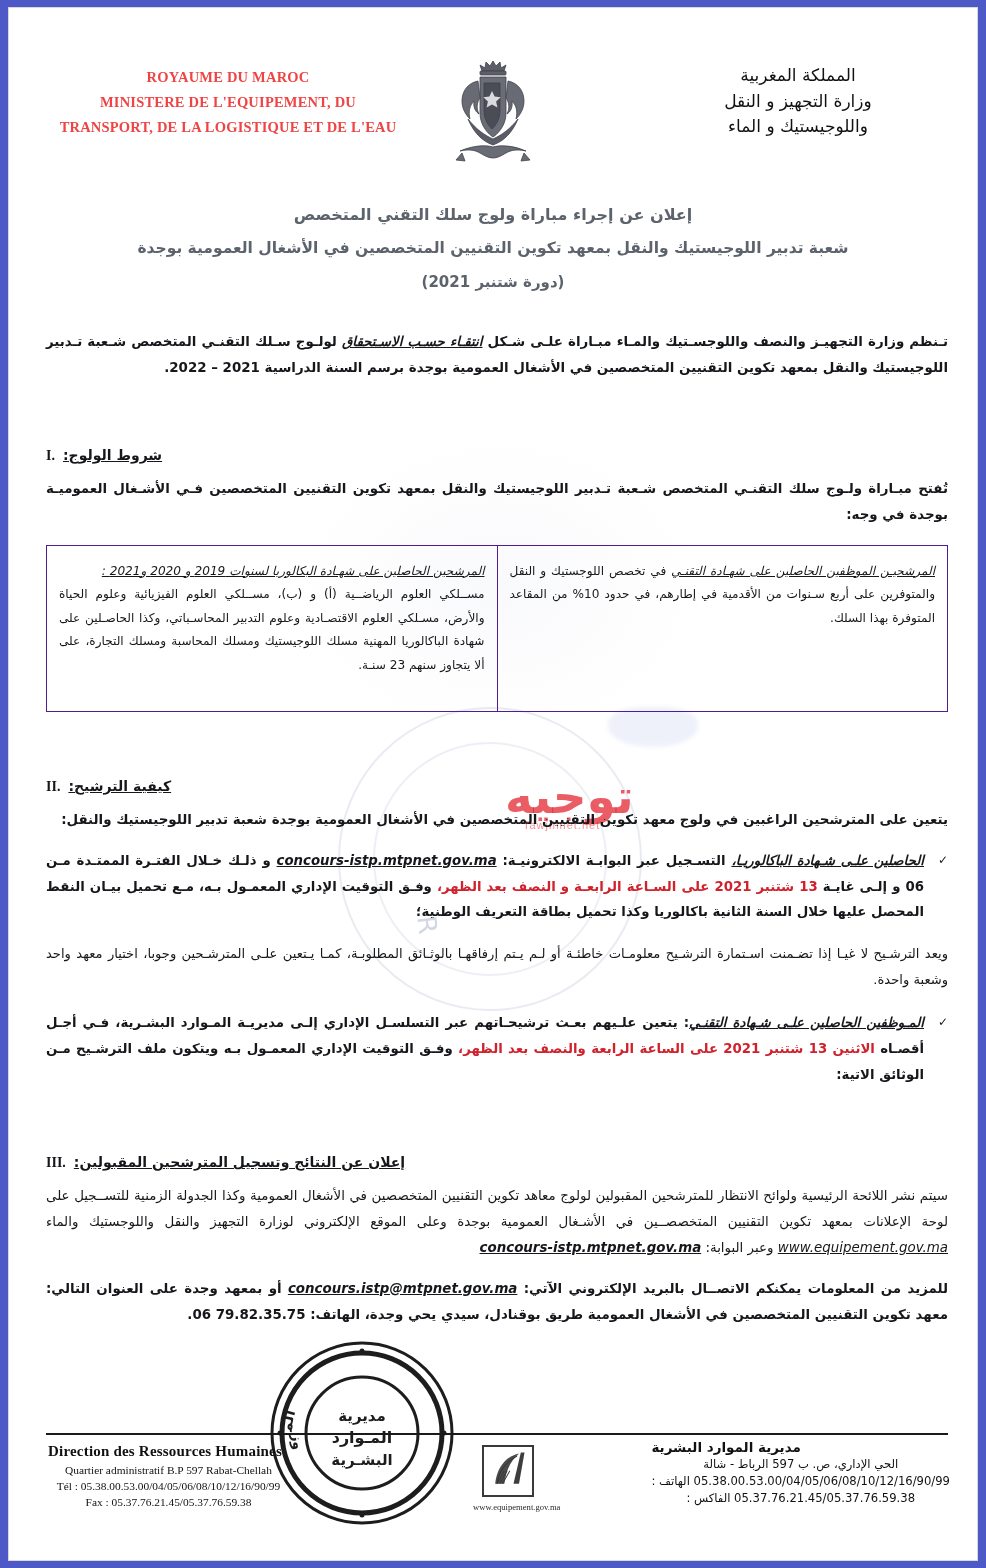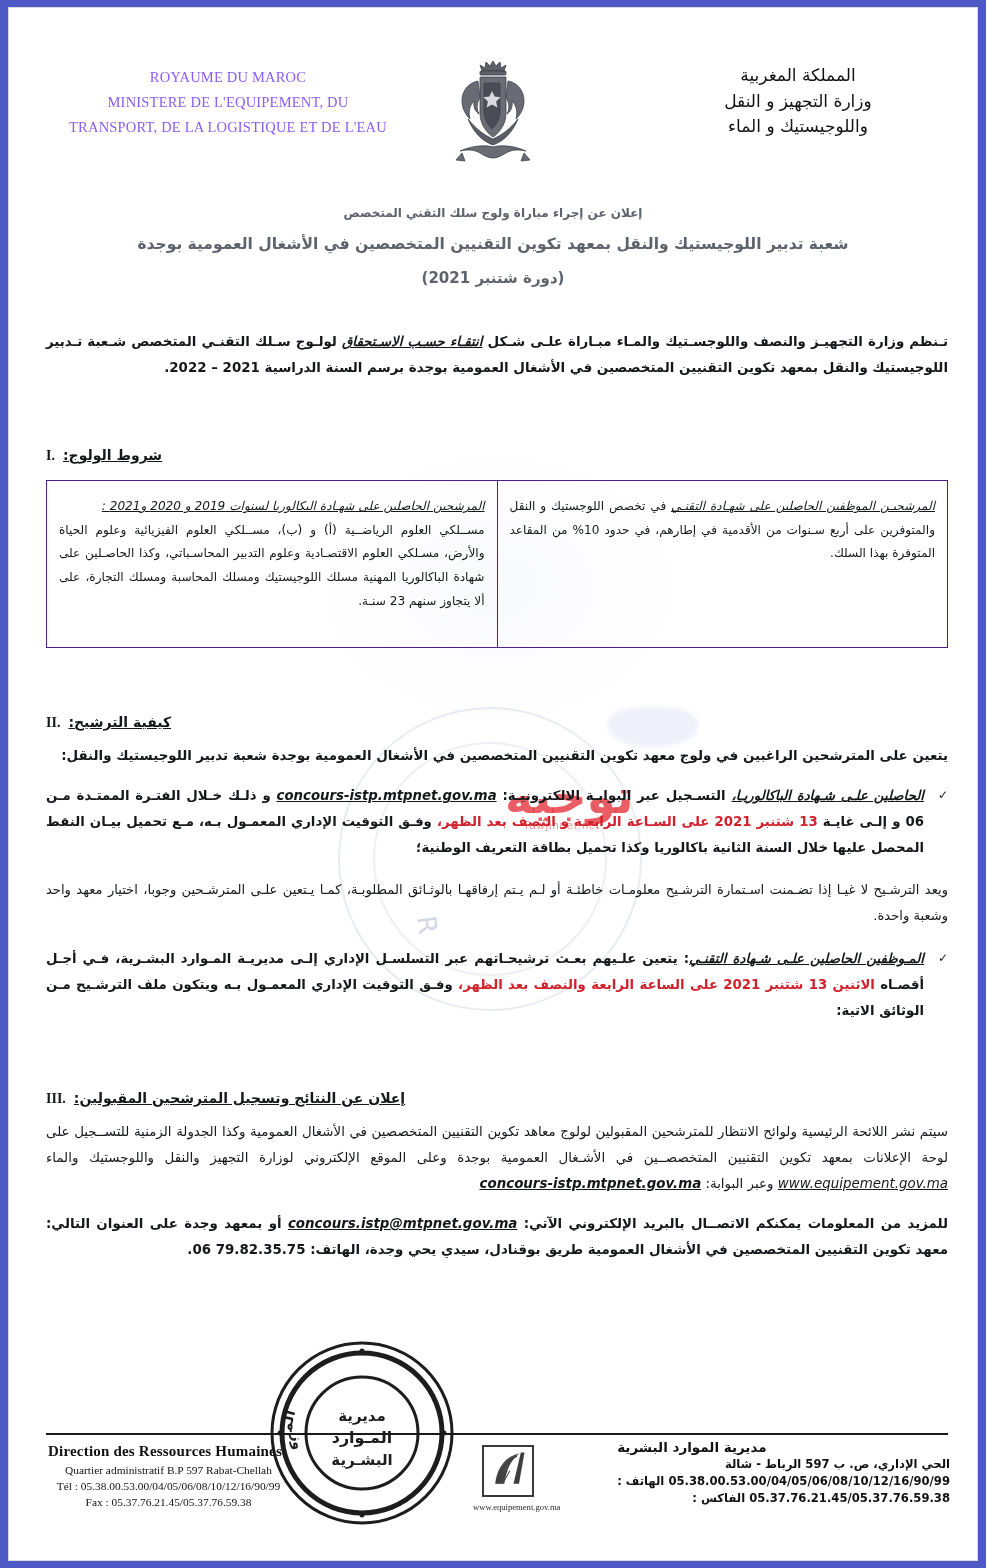--- a/index.html
+++ b/index.html
@@ -108,23 +108,23 @@
   }
   .hdr-fr {
     position: absolute;
     left: 30px;
     top: 10px;
     width: 380px;
     text-align: center;
     direction: ltr;
     font-family: "Liberation Serif", serif;
     font-size: 14.5px;
-    font-weight: normal;
+    font-weight: bold;
     line-height: 1.72;
-    color: #8b5cf6;
+    color: #ef4444;
     letter-spacing: 0.2px;
   }
   .hdr-ar {
     position: absolute;
     right: 20px;
     top: 8px;
     width: 320px;
     text-align: center;
     font-family: "DejaVu Sans", sans-serif;
     font-size: 17px;
@@ -143,21 +143,21 @@
   
   .title-block {
     position: absolute;
     left: 0; right: 0;
     top: 200px;
     text-align: center;
     color: #595f68;
   }
   .title-line {
     font-family: "DejaVu Sans", sans-serif;
-    font-size: 12px;
+    font-size: 16px;
     font-weight: bold;
     line-height: 1;
     margin-bottom: 18px;
     color: #5d636c;
   }
   .title-line.t2 { font-size: 15.5px; }
   .title-line.t3 { font-size: 15px; margin-bottom: 0; }
 
   
   .body {
@@ -308,22 +308,21 @@
   }
   .foot-ar .t1 {
     font-size: 13.5px;
     font-weight: bold;
     margin-bottom: 1px;
     text-align: left;
   }
   .foot-ar .t {
     font-size: 11.6px;
     line-height: 1.45;
-    text-align: right;
-    font-weight: bold;
+    text-align: center;
   }
   .foot-ar .num { direction: ltr; unicode-bidi: embed; }
 
   .foot-logo {
     position: absolute;
     left: 470px;
     top: 1438px;
     width: 60px;
     text-align: center;
   }
@@ -419,20 +418,21 @@
     </div>
 
     <div class="body">
 
       <p class="para"><span>تـنظم وزارة التجهيـز والنصف واللوجسـتيك والمـاء مبـاراة علـى شـكل </span><span class="u b">انتقـاء حسـب الاسـتحقاق</span><span> لولـوج سـلك التقنـي المتخصص شـعبة تـدبير اللوجيستيك والنقل بمعهد تكوين التقنيين المتخصصين في الأشغال العمومية بوجدة برسم السنة الدراسية 2021 – 2022.</span></p>
 
       <div class="section-head">
         <span class="num">I.</span>
         <span class="txt">شروط الولوج:</span>
       </div>
+      <p class="para">تُفتح مبـاراة ولـوج سلك التقنـي المتخصص شـعبة تـدبير اللوجيستيك والنقل بمعهد تكوين التقنيين المتخصصين فـي الأشـغال العموميـة بوجدة في وجه:</p>
 
       <table class="cond">
         <tbody>
             <tr>
           <td class="cell-left"><span class="u">المرشحيـن الموظفين الحاصلين على شهـادة التقنـي</span><span> في تخصص اللوجستيك و النقل والمتوفرين على أربع سـنوات من الأقدمية في إطارهم، في حدود 10% من المقاعد المتوفرة بهذا السلك.</span></td>
           <td class="cell-right"><span class="u">المرشحين الحاصلين على شهـادة البكالوريا لسنوات 2019 و 2020 و2021 :</span><br><span>مســلكي العلوم الرياضــية (أ) و (ب)، مســلكي العلوم الفيزيائية وعلوم الحياة والأرض، مسـلكي العلوم الاقتصـادية وعلوم التدبير المحاسـباتي، وكذا الحاصـلين على شهادة الباكالوريا المهنية مسلك اللوجيستيك ومسلك المحاسبة ومسلك التجارة، على ألا يتجاوز سنهم 23 سنـة.</span></td>
         </tr>
       </tbody>
         </table>
 

